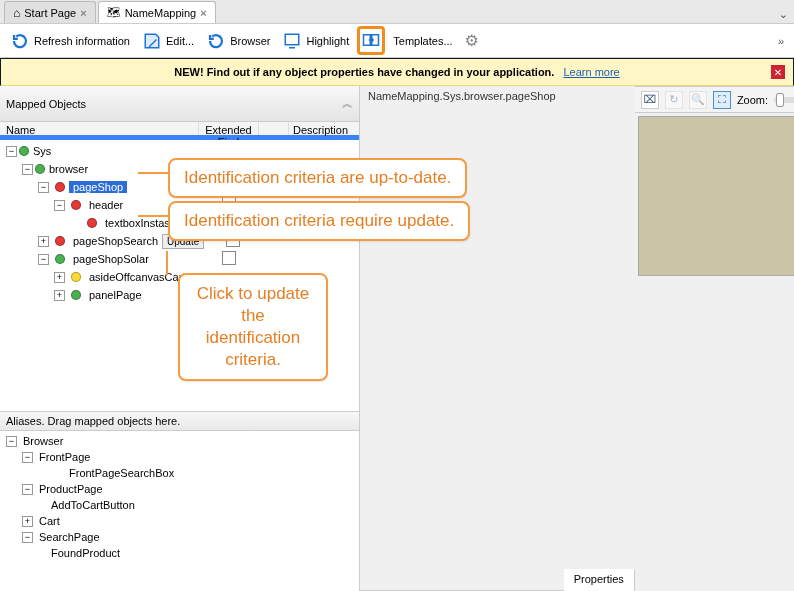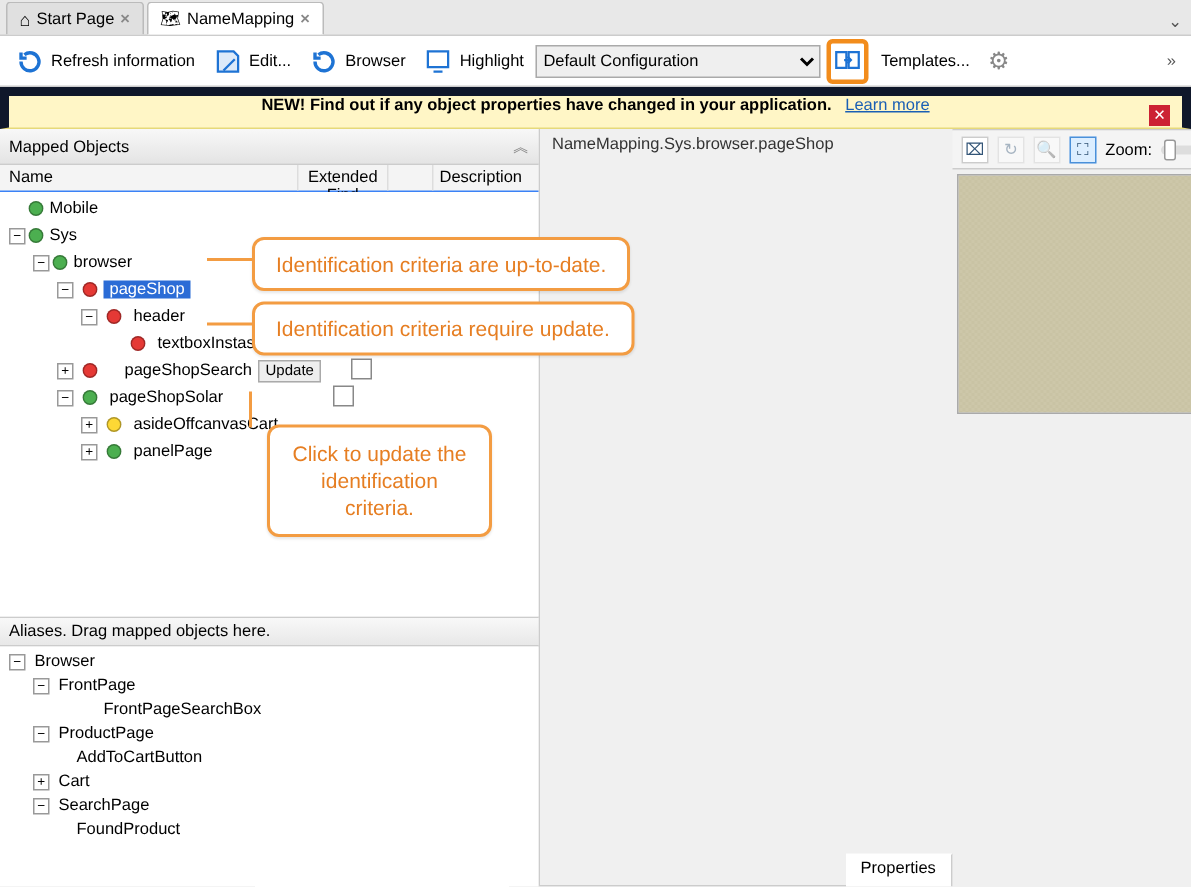--- a/index.html
+++ b/index.html
@@ -11,30 +11,30 @@
 .tabs-more { margin-left: auto; padding: 2px 6px; color: #555; }
 .toolbar { display: flex; align-items: center; background: #fff; border-bottom: 1px solid #ccc; height: 34px; padding: 0 6px; gap: 4px; }
 .tbtn { display: flex; align-items: center; gap: 4px; padding: 2px 4px; cursor: pointer; }
 .tbicon { width: 20px; height: 20px; display: inline-flex; align-items: center; justify-content: center; }
 .refresh-svg { width: 18px; height: 18px; }
 .tbdrop { display: flex; align-items: center; }
 .tbdrop select { height: 22px; width: 190px; border: 1px solid #aaa; }
 .highlighted-btn { border: 3px solid #f28c1c; border-radius: 4px; padding: 1px; }
 .gear { color: #888; font-size: 16px; }
 .toolbar-more { margin-left: auto; color: #555; padding-right: 4px; }
-.banner { background: #fff6c6; border: 6px solid #0f172a; border-bottom: 1px solid #e6d97a; display: flex; align-items: flex-start; justify-content: center; height: 28px; position: relative; }
+.banner { background: #fff6c6; border: 1px solid #0f172a; border-bottom: 1px solid #e6d97a; display: flex; align-items: center; justify-content: center; height: 28px; position: relative; }
 .banner b { font-weight: bold; }
 .banner a { color: #1a5fb4; text-decoration: underline; margin-left: 6px; cursor: pointer; }
 .banner .close-banner { position: absolute; right: 8px; top: 6px; width: 14px; height: 14px; background: #c23; color: #fff; display: flex; align-items: center; justify-content: center; font-size: 10px; cursor: pointer; }
 .main { display: flex; height: calc(591px - 24px - 34px - 28px); }
 .left { width: 360px; display: flex; flex-direction: column; border-right: 1px solid #ccc; }
 .right { flex: 1; display: flex; }
-.panel-header { background: linear-gradient(#f8f8f8,#e4e4e4); border-bottom: 1px solid #ccc; padding: 3px 6px; display: flex; align-items: center; justify-content: space-between; height: 24px; }
+.panel-header { background: linear-gradient(#f8f8f8,#e4e4e4); border-bottom: 1px solid #ccc; padding: 3px 6px; display: flex; align-items: center; justify-content: space-between; height: 36px; }
 .chev { color: #888; }
-.cols { display: flex; background: #f4f4f4; border-bottom: 1px solid #3b82f6; height: 18px; }
+.cols { display: flex; background: #f4f4f4; border-bottom: 5px solid #3b82f6; height: 18px; }
 .col-name { flex: 1; padding: 2px 6px; border-right: 1px solid #ddd; }
 .col-ef { width: 60px; padding: 2px 4px; border-right: 1px solid #ddd; text-align: center; }
 .col-fd { width: 30px; padding: 2px 2px; border-right: 1px solid #ddd; }
 .col-desc { width: 70px; padding: 2px 4px; }
 .tree { flex: 1; overflow: auto; background: #fff; padding: 2px 0; position: relative; }
 .trow { display: flex; align-items: center; height: 18px; }
 .tlabel { display: flex; align-items: center; gap: 4px; flex: 1; }
 .expander { width: 11px; height: 11px; border: 1px solid #999; display: inline-flex; align-items: center; justify-content: center; font-size: 9px; line-height: 1; background: #fff; cursor: pointer; margin-right: 2px; }
 .nexp { width: 11px; display: inline-block; margin-right: 2px; }
 .dot { width: 10px; height: 10px; border-radius: 50%; border: 1px solid rgba(0,0,0,0.3); display: inline-block; }
@@ -60,27 +60,27 @@
 .btab { padding: 3px 10px; border-right: 1px solid #ccc; cursor: pointer; }
 .btab.active { background: #fff; border-top: 1px solid #fff; margin-top: -1px; }
 .preview { border-top: 1px solid #ccc; }
 .preview-tb { display: flex; align-items: center; gap: 6px; background: #f4f4f4; border-bottom: 1px solid #ccc; height: 26px; padding: 0 6px; }
 .ptb-icon { width: 18px; height: 18px; border: 1px solid #ccc; background: #fff; display: inline-flex; align-items: center; justify-content: center; font-size: 11px; color: #357; }
 .ptb-icon.disabled { opacity: 0.4; }
 .ptb-icon.active { border-color: #4a90d9; background: #dceeff; }
 .zoom-track { width: 120px; height: 6px; background: #ddd; border-radius: 3px; position: relative; }
 .zoom-thumb { position: absolute; left: 2px; top: -4px; width: 8px; height: 14px; background: #fff; border: 1px solid #999; border-radius: 2px; }
 .preview-canvas { height: 160px; background: repeating-conic-gradient(#c9c3a4 0% 25%, #cdc7a9 0% 50%) 50% / 4px 4px; border: 1px solid #aaa; margin: 3px; }
-.callout { position: absolute; background: #fff; border: 2px solid #f39c42; border-radius: 8px; padding: 8px 14px; color: #e67e22; font-size: 14px; box-shadow: 0 1px 2px rgba(0,0,0,0.1); }
+.callout { position: absolute; background: #fff; border: 2px solid #f39c42; border-radius: 8px; padding: 8px 14px; color: #e67e22; font-size: 17px; box-shadow: 0 1px 2px rgba(0,0,0,0.1); }
 .callout::before { content: ""; position: absolute; width: 30px; height: 2px; background: #f39c42; }
 .callout.c1 { top: 158px; left: 168px; }
 .callout.c1::before { left: -32px; top: 12px; }
 .callout.c2 { top: 201px; left: 168px; }
 .callout.c2::before { left: -32px; top: 12px; }
-.callout.c3 { top: 283px; left: 178px; width: 150px; text-align: center; line-height: 1.3; }
+.callout.c3 { top: 273px; left: 178px; width: 150px; text-align: center; line-height: 1.3; }
 .callout.c3::before { left: -14px; top: -24px; width: 2px; height: 24px; }
 .home-ic { font-size: 12px; }
 </style>
 </head>
 <body>
 
 <div class="tabs">
   <div class="tab">
     <span class="home-ic">⌂</span>
     <span>Start Page</span>
@@ -123,25 +123,20 @@
   </div>
   <div class="tbtn">
     <span class="tbicon">
       <svg class="refresh-svg" viewBox="0 0 24 24">
           <rect x="3" y="3" width="18" height="14" fill="none" stroke="#1e73d4" stroke-width="2"></rect>
           <path stroke="#1e73d4" stroke-width="2" d="M8 21h8"></path>
         </svg>
     </span>
     <span>Highlight</span>
   </div>
-  <div class="tbdrop">
-    <select>
-      <option>Default Configuration</option>
-    </select>
-  </div>
   <div class="highlighted-btn">
     <span class="tbicon">
       <svg class="refresh-svg" viewBox="0 0 24 24">
           <rect x="2" y="5" width="9" height="14" fill="none" stroke="#1e73d4" stroke-width="2"></rect>
           <rect x="13" y="5" width="9" height="14" fill="none" stroke="#1e73d4" stroke-width="2"></rect>
           <path fill="none" stroke="#1e73d4" stroke-width="2" d="M9 12h6M12 9l3 3-3 3"></path>
         </svg>
     </span>
   </div>
   <div class="tbtn">
@@ -167,25 +162,20 @@
       <span class="chev">︽</span>
     </div>
     <div class="cols">
       <div class="col-name">Name</div>
       <div class="col-ef">Extended Find</div>
       <div class="col-fd"></div>
       <div class="col-desc">Description</div>
     </div>
     <div class="tree">
       <div class="trow" style="padding-left:6px">
-        <span class="nexp"></span>
-          <span class="dot green"></span>
-        <span style="margin-left:4px">Mobile</span>
-      </div>
-      <div class="trow" style="padding-left:6px">
         <span class="expander">−</span>
           <span class="dot green"></span>
         <span style="margin-left:4px">Sys</span>
       </div>
       <div class="trow" style="padding-left:22px">
         <span class="expander">−</span>
           <span class="dot green"></span>
         <span style="margin-left:4px">browser</span>
       </div>
       <div class="trow" style="padding-left:38px">
@@ -212,21 +202,21 @@
           <span style="margin-left:4px">textboxInstasearch</span>
         </div>
         <div style="width:60px;text-align:center"><span class="chk checked"></span></div>
         <div style="width:30px"></div>
           <div style="width:70px"></div>
       </div>
       <div class="trow" style="padding-left:38px">
         <div class="tlabel">
           <span class="expander">+</span>
             <span class="dot red"></span>
-          <span style="margin-left:14px">pageShopSearch</span>
+          <span style="margin-left:4px">pageShopSearch</span>
           <button class="update-btn">Update</button>
         </div>
         <div style="width:60px;text-align:center"><span class="chk"></span></div>
         <div style="width:30px"></div>
           <div style="width:70px"></div>
       </div>
       <div class="trow" style="padding-left:38px">
         <div class="tlabel">
           <span class="expander">−</span>
             <span class="dot green"></span>

